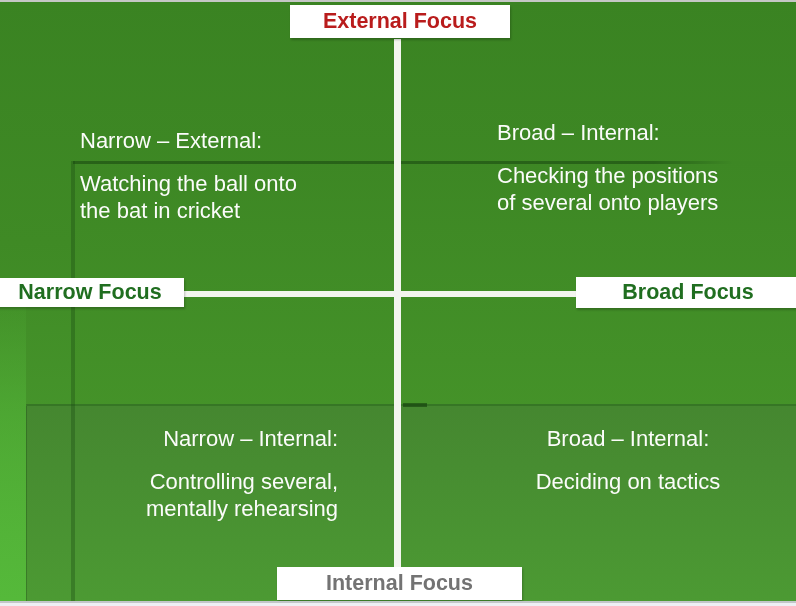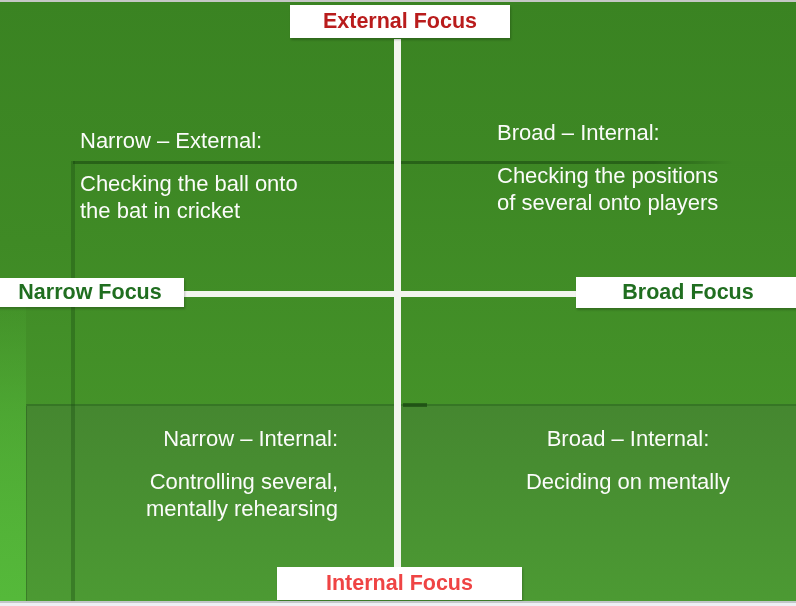--- a/index.html
+++ b/index.html
@@ -91,34 +91,34 @@
 
   <div class="axis-box box-external" style="color:#b91c1c;">
     <span>External Focus</span>
   </div>
   <div class="axis-box box-narrow" style="color:#206e20;">
     <span>Narrow Focus</span>
   </div>
   <div class="axis-box box-broad" style="color:#206e20;">
     <span>Broad Focus</span>
   </div>
-  <div class="axis-box box-internal" style="color:#ef4444;">
+  <div class="axis-box box-internal" style="color:#737373;">
     <span>Internal Focus</span>
   </div>
 
   <div class="quad q-tl">
     <p>Narrow – External:</p>
-    <p>Checking the ball onto the bat in cricket</p>
+    <p>Watching the ball onto the bat in cricket</p>
   </div>
   <div class="quad q-tr">
     <p class="gap">Broad – Internal:</p>
     <p>Checking the positions of several onto players</p>
   </div>
   <div class="quad q-bl">
     <p class="gap">Narrow – Internal:</p>
     <p>Controlling several, mentally rehearsing</p>
   </div>
   <div class="quad q-br">
     <p class="gap">Broad – Internal:</p>
-    <p>Deciding on mentally</p>
+    <p>Deciding on tactics</p>
   </div>
 
 </div>
 
 </body></html>

